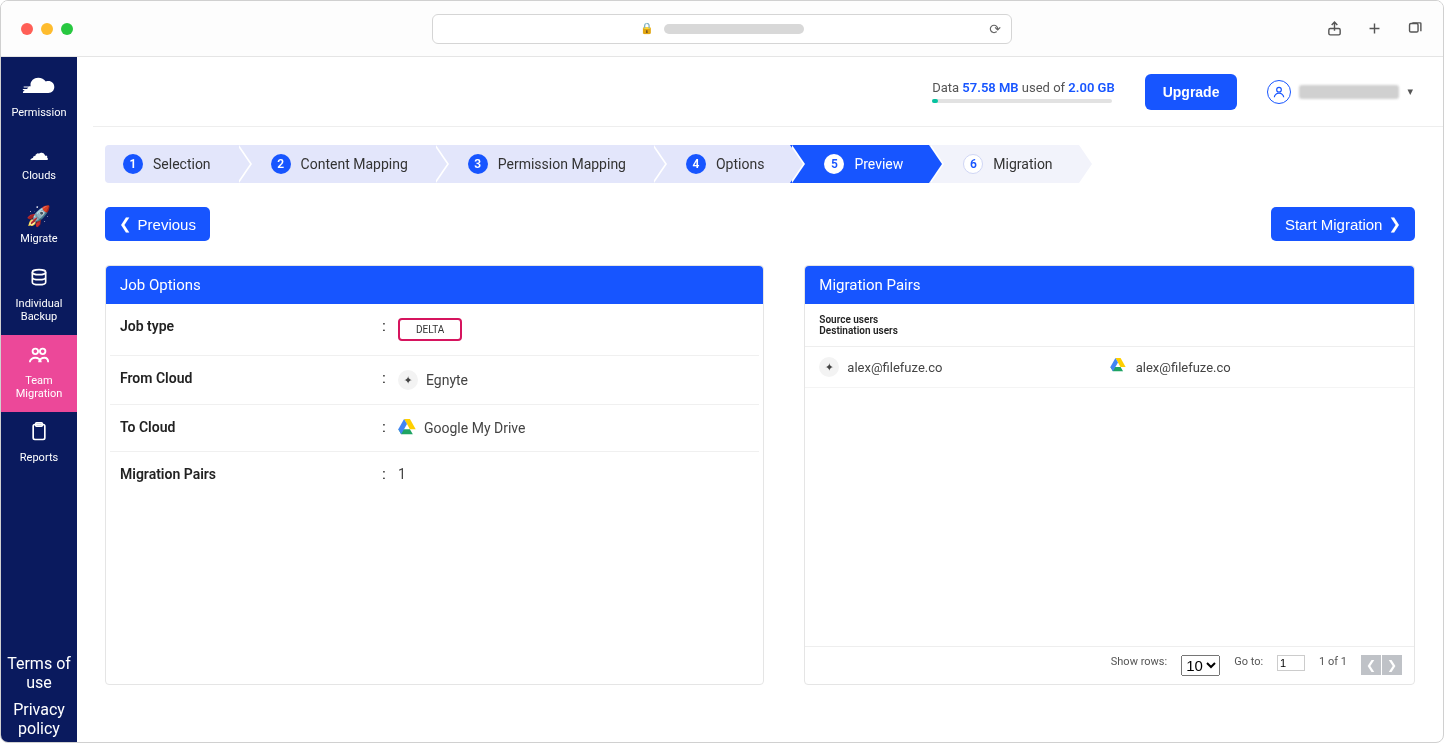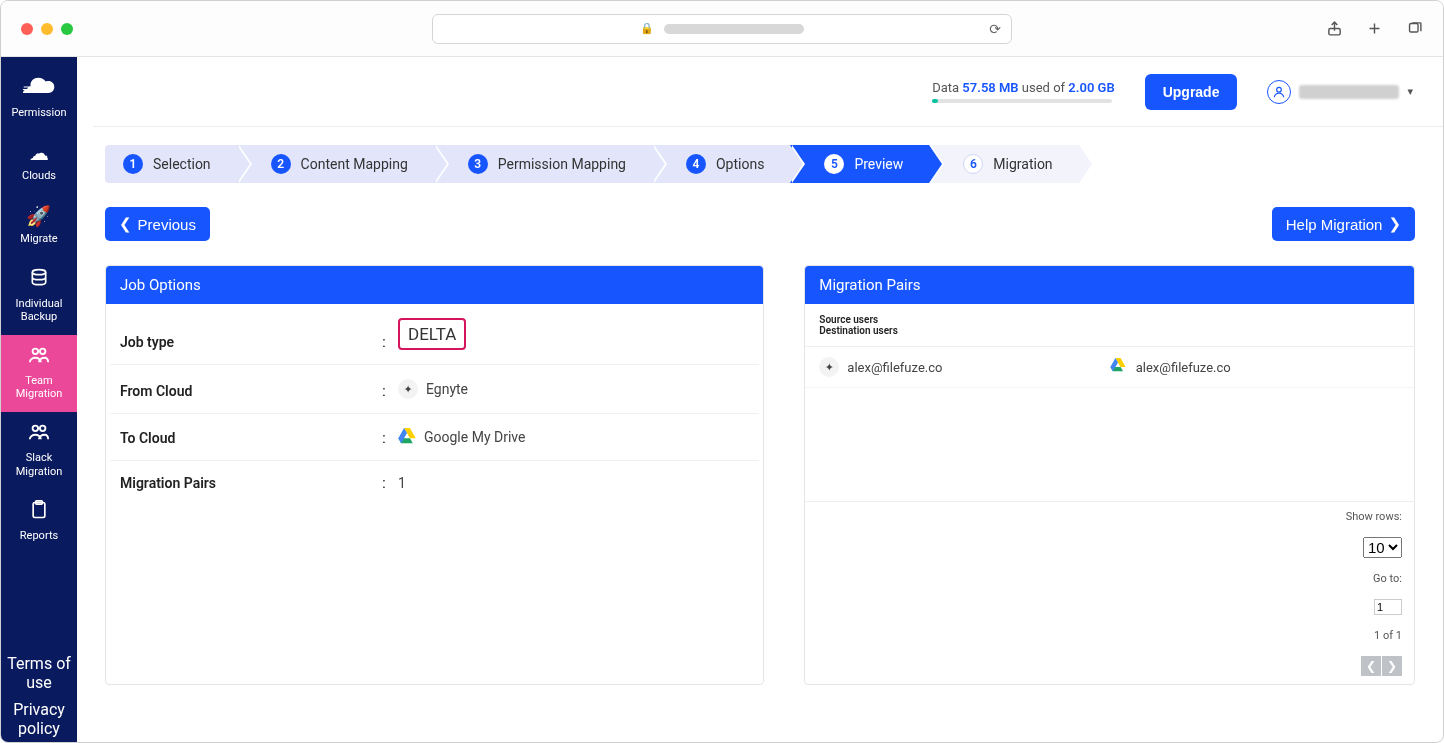--- a/index.html
+++ b/index.html
@@ -126,36 +126,36 @@
 .actions-row { display: flex; justify-content: space-between; margin-bottom: 24px; }
 .btn { display: inline-flex; align-items: center; gap: 6px; padding: 8px 14px; border-radius: 5px; font-size: 15px; cursor: pointer; border: none; }
 .btn-primary { background: #1755ff; color: #fff; }
 
 .panels { display: flex; gap: 40px; }
 .panel { flex: 1; border: 1px solid #e5e5e5; border-radius: 4px; display: flex; flex-direction: column; min-height: 420px; }
 .panel-left { flex: 1.08; }
 .panel-hdr { background: #1755ff; color: #fff; padding: 10px 14px; font-size: 15px; border-top-left-radius: 4px; border-top-right-radius: 4px; }
 
 .jo-body { padding: 0 4px; }
-.jo-row { display: flex; align-items: flex-end; padding: 14px 10px; border-bottom: 1px solid #f0f0f0; font-size: 14px; }
+.jo-row { display: flex; align-items: flex-start; padding: 14px 10px; border-bottom: 1px solid #f0f0f0; font-size: 14px; }
 .jo-row:last-child { border-bottom: none; }
 .jo-label { width: 250px; font-weight: 600; color: #222; }
 .jo-colon { width: 28px; text-align: center; }
 .jo-value { display: flex; align-items: center; gap: 8px; color: #444; }
-.delta-box { border: 2px solid #d6145e; border-radius: 4px; padding: 4px 8px; color: #333; font-size: 17px; display: inline-block; }
+.delta-box { border: 2px solid #d6145e; border-radius: 4px; padding: 4px 16px; color: #333; font-size: 10px; display: inline-block; }
 .cloud-ic { width: 20px; height: 20px; border-radius: 50%; background: #f3f3f3; display: flex; align-items: center; justify-content: center; font-size: 11px; }
 .gd-ic { width: 18px; height: 18px; display: inline-block; }
 
 .mp-head { display: flex; padding: 10px 14px; border-bottom: 1px solid #eee; font-weight: 600; font-size: 10px; color: #222; flex-direction: column; }
 .mp-head > div { flex: 1; }
 .mp-row { display: flex; padding: 10px 14px; border-bottom: 1px solid #f4f4f4; font-size: 13px; color: #444; }
 .mp-row > div { flex: 1; display: flex; align-items: center; gap: 8px; }
 .mp-body { flex: 1; }
 
-.mp-foot { border-top: 1px solid #eee; padding: 8px 12px; display: flex; align-items: flex-end; justify-content: flex-end; gap: 14px; font-size: 11px; color: #555; flex-direction: column; }
+.mp-foot { border-top: 1px solid #eee; padding: 8px 12px; display: flex; align-items: flex-start; justify-content: flex-end; gap: 14px; font-size: 11px; color: #555; }
 .mp-foot select { font-size: 15px; }
 .mp-foot input { width: 28px; font-size: 11px; border: 1px solid #ccc; padding: 1px 2px; }
 .pager { display: flex; }
 .pager button { width: 20px; height: 20px; background: #bfc2c7; border: none; color: #fff; font-size: 12px; cursor: pointer; display: flex; align-items: center; justify-content: center; }
 .pager button + button { margin-left: 1px; }
 </style>
 </head>
 <body>
 
 <div class="mac-chrome">
@@ -226,30 +226,20 @@
         <svg width="22" height="20" viewBox="0 0 24 20" fill="none" stroke="#fff" stroke-width="2">
             <circle cx="8" cy="6" r="3"></circle>
             <circle cx="16" cy="6" r="3"></circle>
             <path d="M2 18c0-3 3-5 6-5s6 2 6 5M12 18c0-3 3-5 6-5s4 2 4 5"></path>
           </svg>
       </span>
       <span class="lbl">Team Migration</span>
     </div>
     <div class="sb-item">
       <span class="ic">
-        <svg width="22" height="20" viewBox="0 0 24 20" fill="none" stroke="#fff" stroke-width="2">
-            <circle cx="8" cy="6" r="3"></circle>
-            <circle cx="16" cy="6" r="3"></circle>
-            <path d="M2 18c0-3 3-5 6-5s6 2 6 5M12 18c0-3 3-5 6-5s4 2 4 5"></path>
-          </svg>
-      </span>
-      <span class="lbl">Slack Migration</span>
-    </div>
-    <div class="sb-item">
-      <span class="ic">
         <svg width="18" height="20" viewBox="0 0 20 24" fill="none" stroke="#fff" stroke-width="2">
             <rect x="3" y="3" width="14" height="18" rx="2"></rect>
             <rect x="6" y="1" width="8" height="4" rx="1"></rect>
           </svg>
       </span>
       <span class="lbl">Reports</span>
     </div>
     <div class="sb-spacer"></div>
     <div class="sb-foot">Terms of use</div>
     <div class="sb-foot">Privacy policy</div>
@@ -302,21 +292,21 @@
             <span>Migration</span>
           </div>
       </div>
 
       <div class="actions-row">
         <button class="btn btn-primary">
           <span>❮</span>
           <span>Previous</span>
         </button>
         <button class="btn btn-primary">
-          <span>Help Migration</span>
+          <span>Start Migration</span>
           <span>❯</span>
         </button>
       </div>
 
       <div class="panels">
 
         <div class="panel panel-left">
           <div class="panel-hdr">Job Options</div>
           <div class="jo-body">
             <div class="jo-row">

